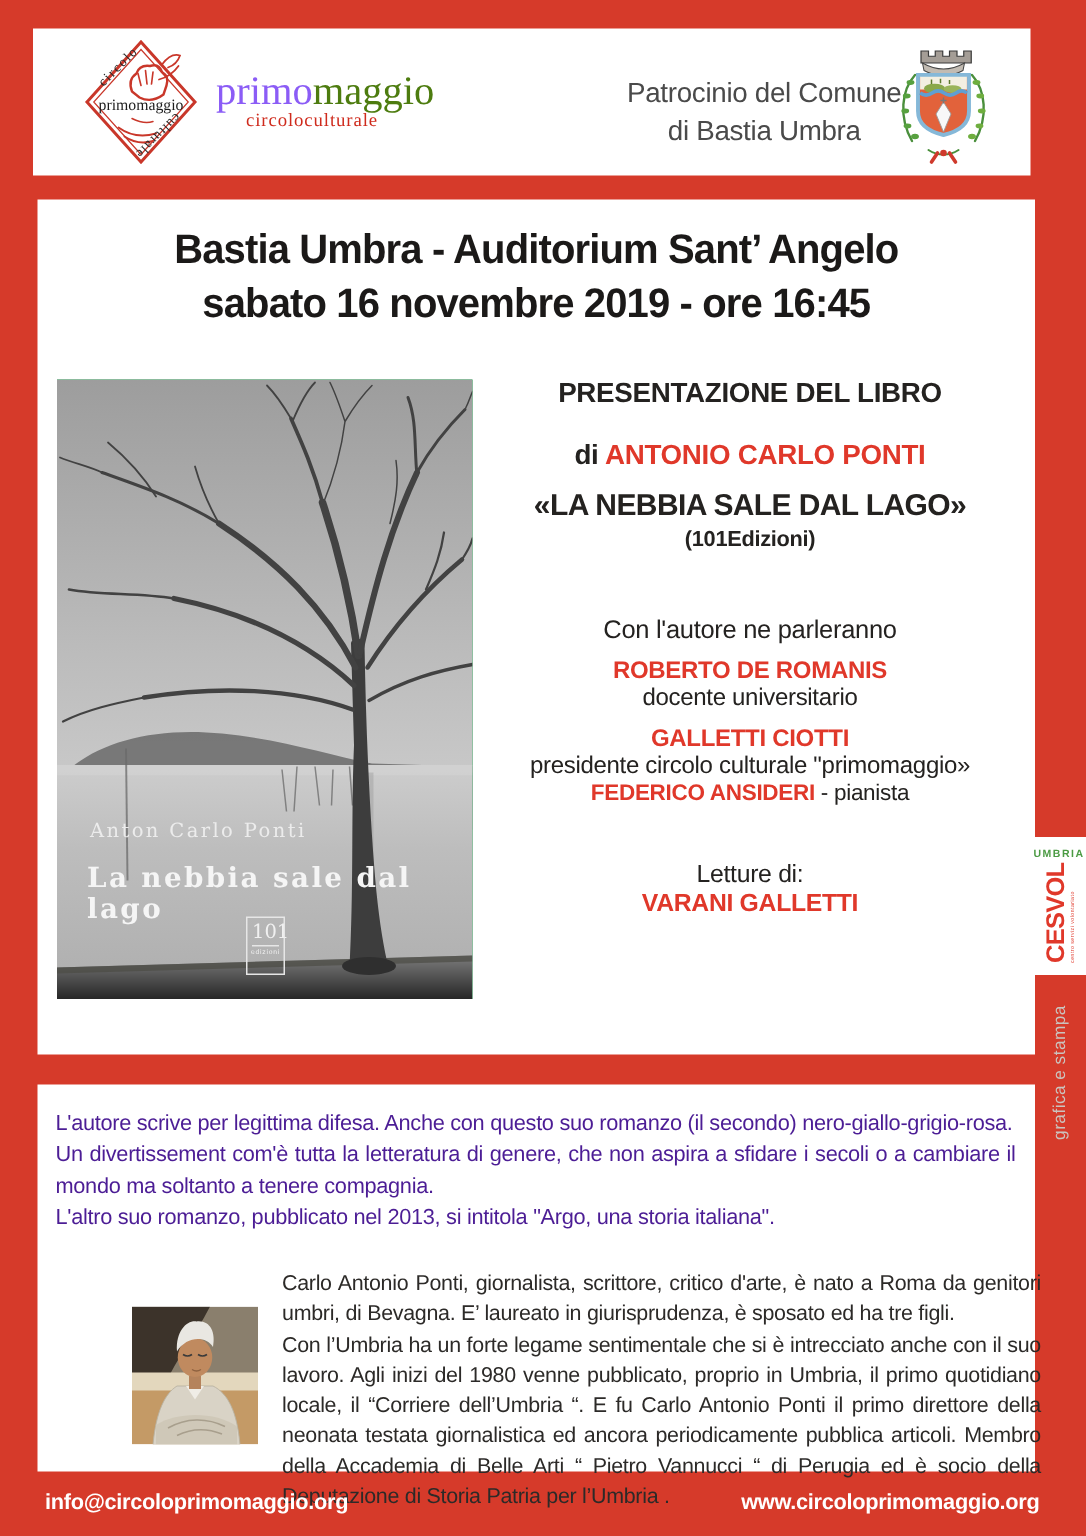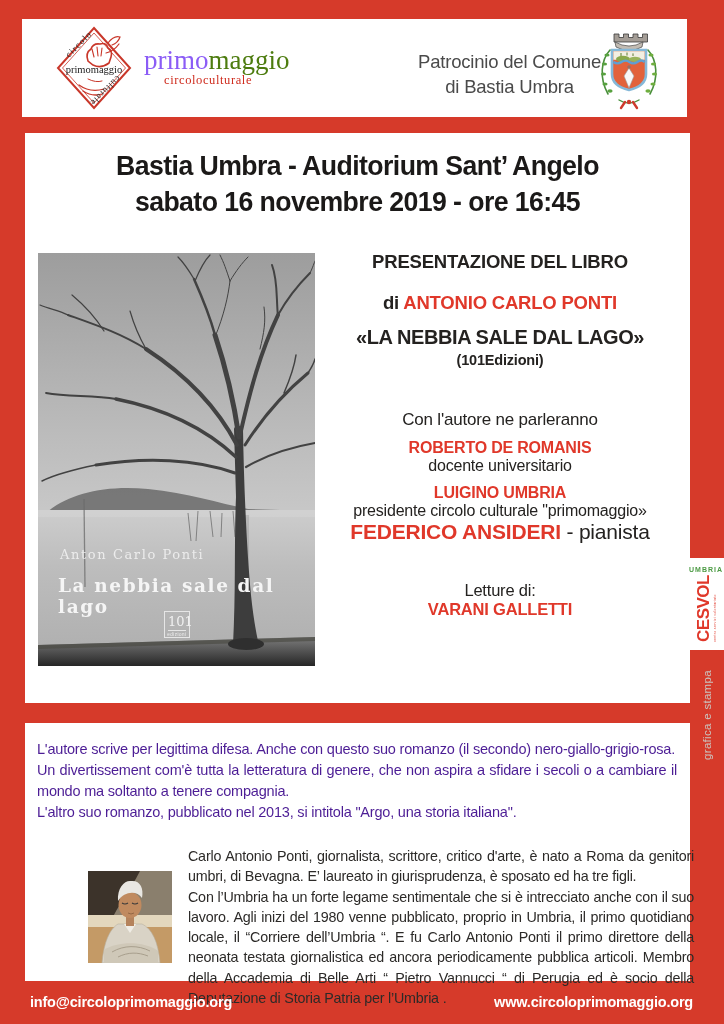--- a/index.html
+++ b/index.html
@@ -25,40 +25,40 @@
   
   .title { margin-top:15px; text-align:center; color:#1b1918; font-weight:bold;
            font-size:27.5px; line-height:1.32; letter-spacing:-0.6px; transform:scaleX(0.97); }
 
   
   .cover { position:absolute; left:13px; top:120px; width:277px; height:413px; overflow:hidden; background:#15803d; }
   .cover-author { position:absolute; left:22px; top:294px; color:#ececec; font-family:"DejaVu Serif", serif;
                   font-size:13px; letter-spacing:1.6px; }
   .cover-title  { position:absolute; left:20px; top:322px; color:#f5f5f5; font-family:"DejaVu Serif", serif;
                   font-size:18.5px; font-weight:bold; letter-spacing:1.6px; }
-  .logo101 { position:absolute; left:126px; top:358px; width:26px; height:27px;
+  .logo101 { position:absolute; left:126px; top:358px; width:26px; height:39px;
              border:1.5px solid #e6e6e6; text-align:center; color:#f0f0f0; }
   .logo101 .num { font-family:"DejaVu Serif", serif; font-size:13px; border-bottom:1px solid #e6e6e6;
                   margin:2px 3px 0 3px; padding-bottom:1px; }
   .logo101 .sub { font-size:4.5px; letter-spacing:0.5px; margin-top:1px; }
 
   
   .rcol { position:absolute; left:292px; top:118px; width:366px; text-align:center;
           color:#242220; letter-spacing:-0.2px; }
   .red { color:#e0382a; }
   .r-pres   { font-size:18.5px; font-weight:bold; }
   .r-di     { font-size:18.5px; font-weight:bold; margin-top:19px; }
   .r-nebbia { font-size:20px;   font-weight:bold; margin-top:12px; letter-spacing:-0.4px; }
   .r-ediz   { font-size:14.5px; font-weight:bold; margin-top:3px; }
   .r-intro  { font-size:17px;   margin-top:42px; }
   .r-sp1    { font-size:16px;   font-weight:bold; margin-top:9px; }
   .r-role   { font-size:16px; }
   .r-sp2    { font-size:16px;   font-weight:bold; margin-top:9px; }
   .r-mus    { font-size:16.5px; margin-top:46px; }
-  .r-musname{ font-size:21px; }
+  .r-musname{ font-size:15px; }
   .r-lett   { font-size:16.5px; margin-top:37px; }
   .r-reader { font-size:16.5px; font-weight:bold; }
 
   
   .cesvol-box { position:absolute; left:688px; top:558px; width:36px; height:92px; background:#fff; }
   .cesvol-inner { position:absolute; left:50%; top:50%; width:92px; height:36px;
                   transform:translate(-50%,-50%) rotate(-90deg); display:flex;
                   align-items:center; justify-content:center; gap:2px; }
   .cesvol-word { color:#e0382a; font-weight:bold; font-size:17px; letter-spacing:-0.5px; line-height:1; }
   .cesvol-tag  { color:#e0382a; font-size:3.5px; letter-spacing:0.3px; margin-top:1px; }
@@ -228,21 +228,21 @@
     <div class="rcol">
       <div class="r-pres">PRESENTAZIONE DEL LIBRO</div>
       <div class="r-di">
         <span>di </span><span class="red">ANTONIO CARLO PONTI</span>
       </div>
       <div class="r-nebbia">«LA NEBBIA SALE DAL LAGO»</div>
       <div class="r-ediz">(101Edizioni)</div>
       <div class="r-intro">Con l'autore ne parleranno</div>
       <div class="r-sp1 red">ROBERTO DE ROMANIS</div>
       <div class="r-role">docente universitario</div>
-      <div class="r-sp2 red">LUIGINO UMBRIA</div>
+      <div class="r-sp2 red">GALLETTI CIOTTI</div>
       <div class="r-role">presidente circolo culturale "primomaggio»</div>
       <div class="r-musname">
         <span class="red" style="font-weight:bold">FEDERICO ANSIDERI</span><span> - pianista</span>
       </div>
       <div class="r-lett">Letture di:</div>
       <div class="r-reader red">VARANI GALLETTI</div>
     </div>
   </div>
 
   <div class="cesvol-box">

